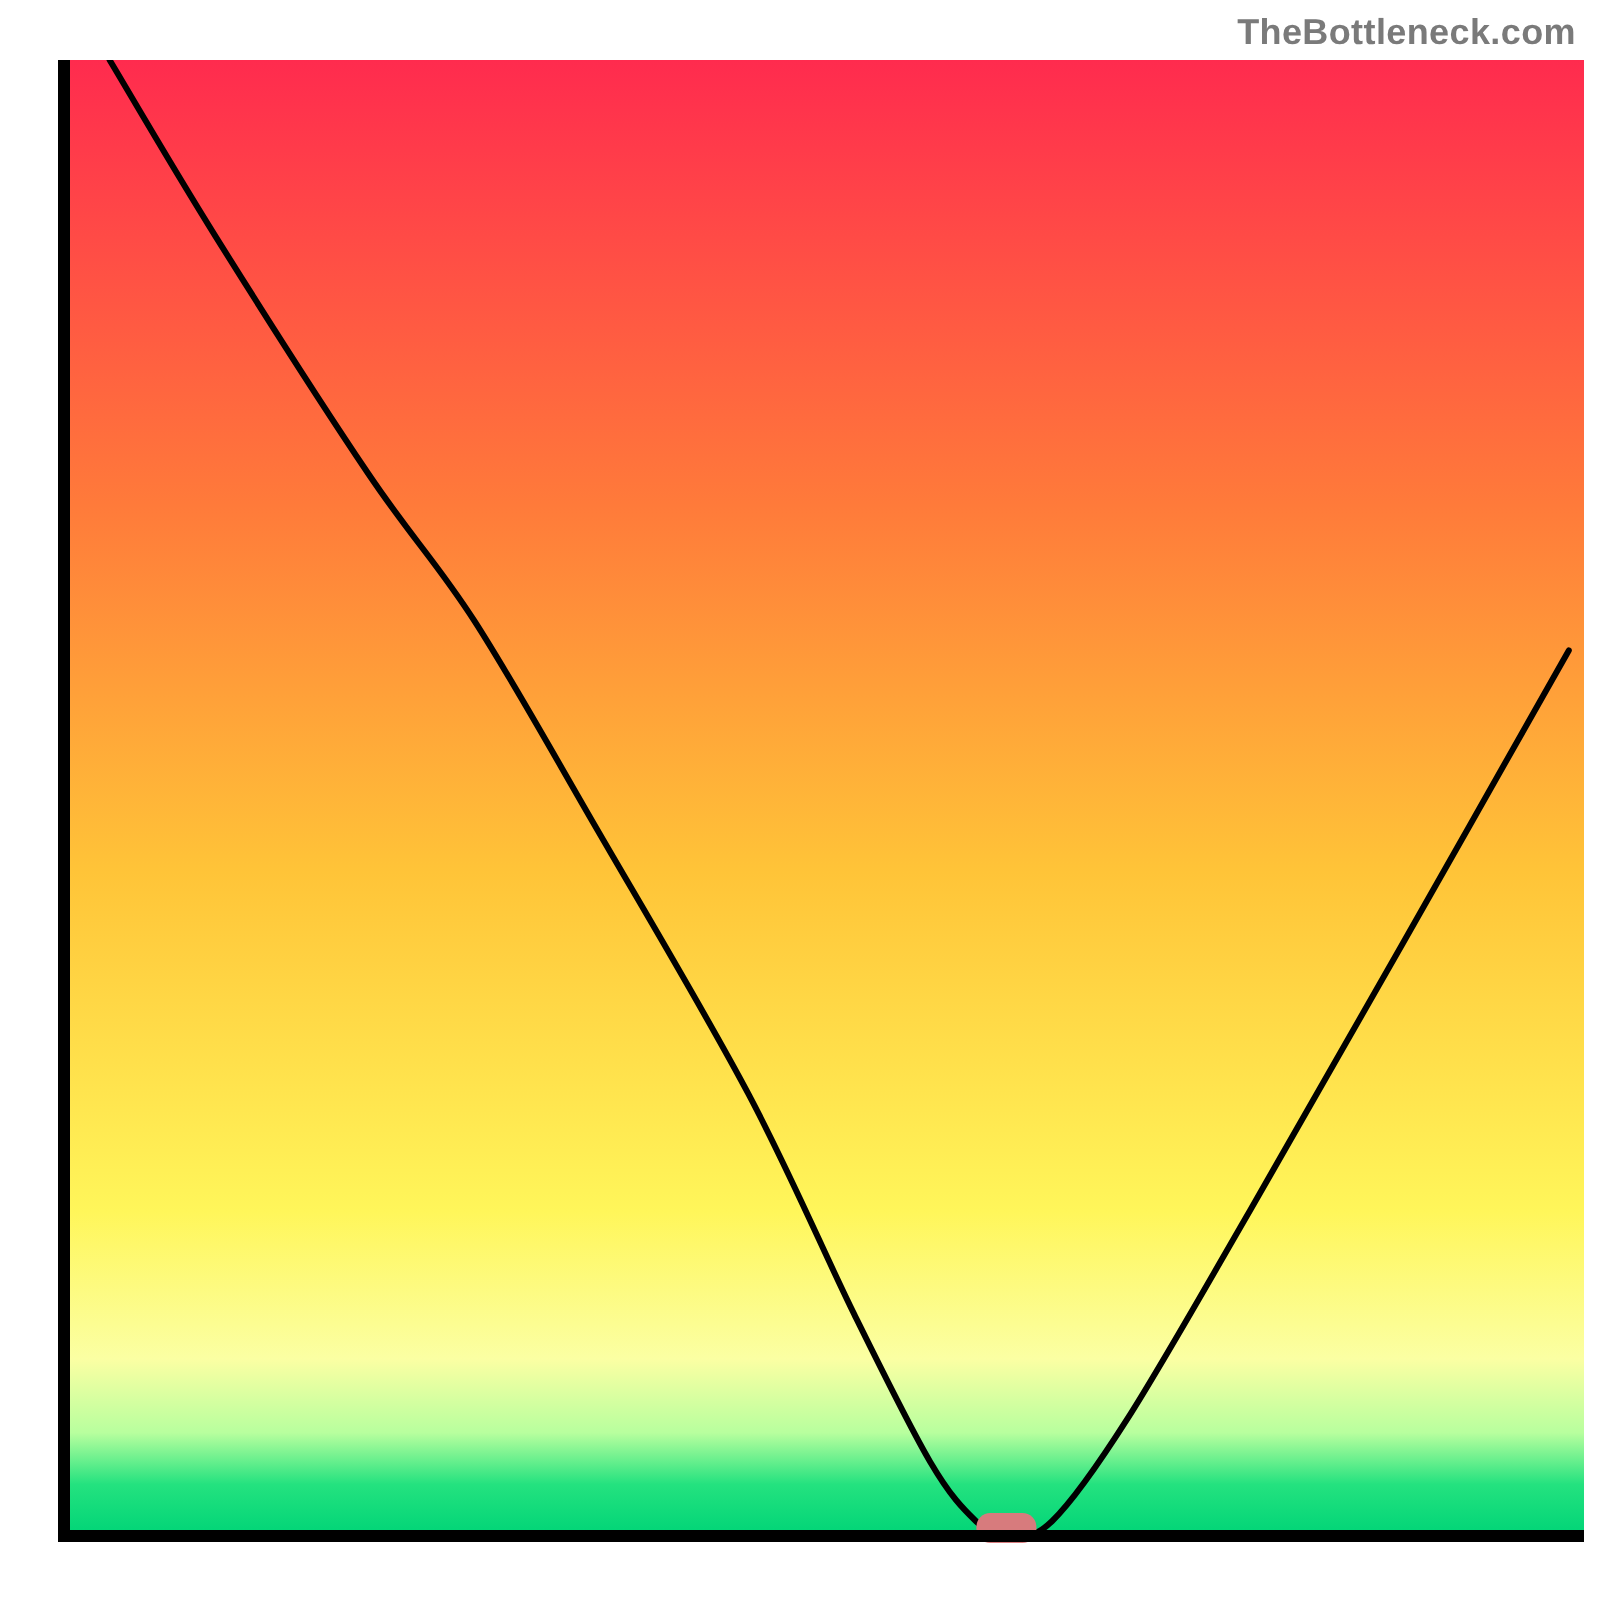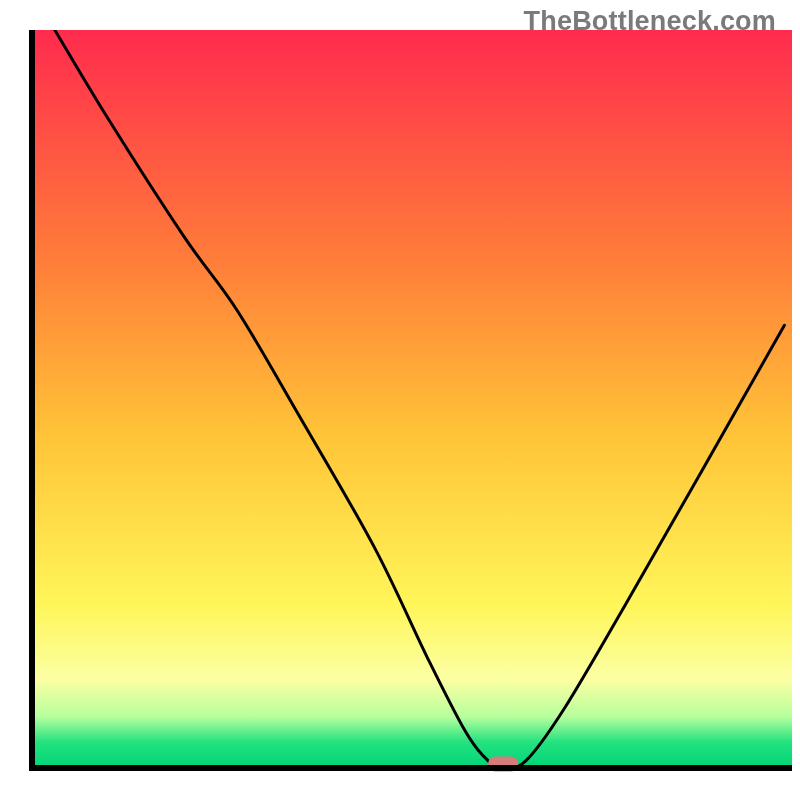--- a/index.html
+++ b/index.html
@@ -11,22 +11,22 @@
     font-family: Arial, Helvetica, sans-serif;
   }
   .container {
     position: relative;
     width: 800px;
     height: 800px;
   }
   .watermark {
     position: absolute;
     top: 6px;
-    right: 24px;
-    font-size: 27px;
+    right: 12px;
+    font-size: 18px;
     font-weight: 600;
     color: #7a7a7a;
     letter-spacing: 0.2px;
   }
   svg {
     display: block;
   }
 </style>
 </head>
 <body>

